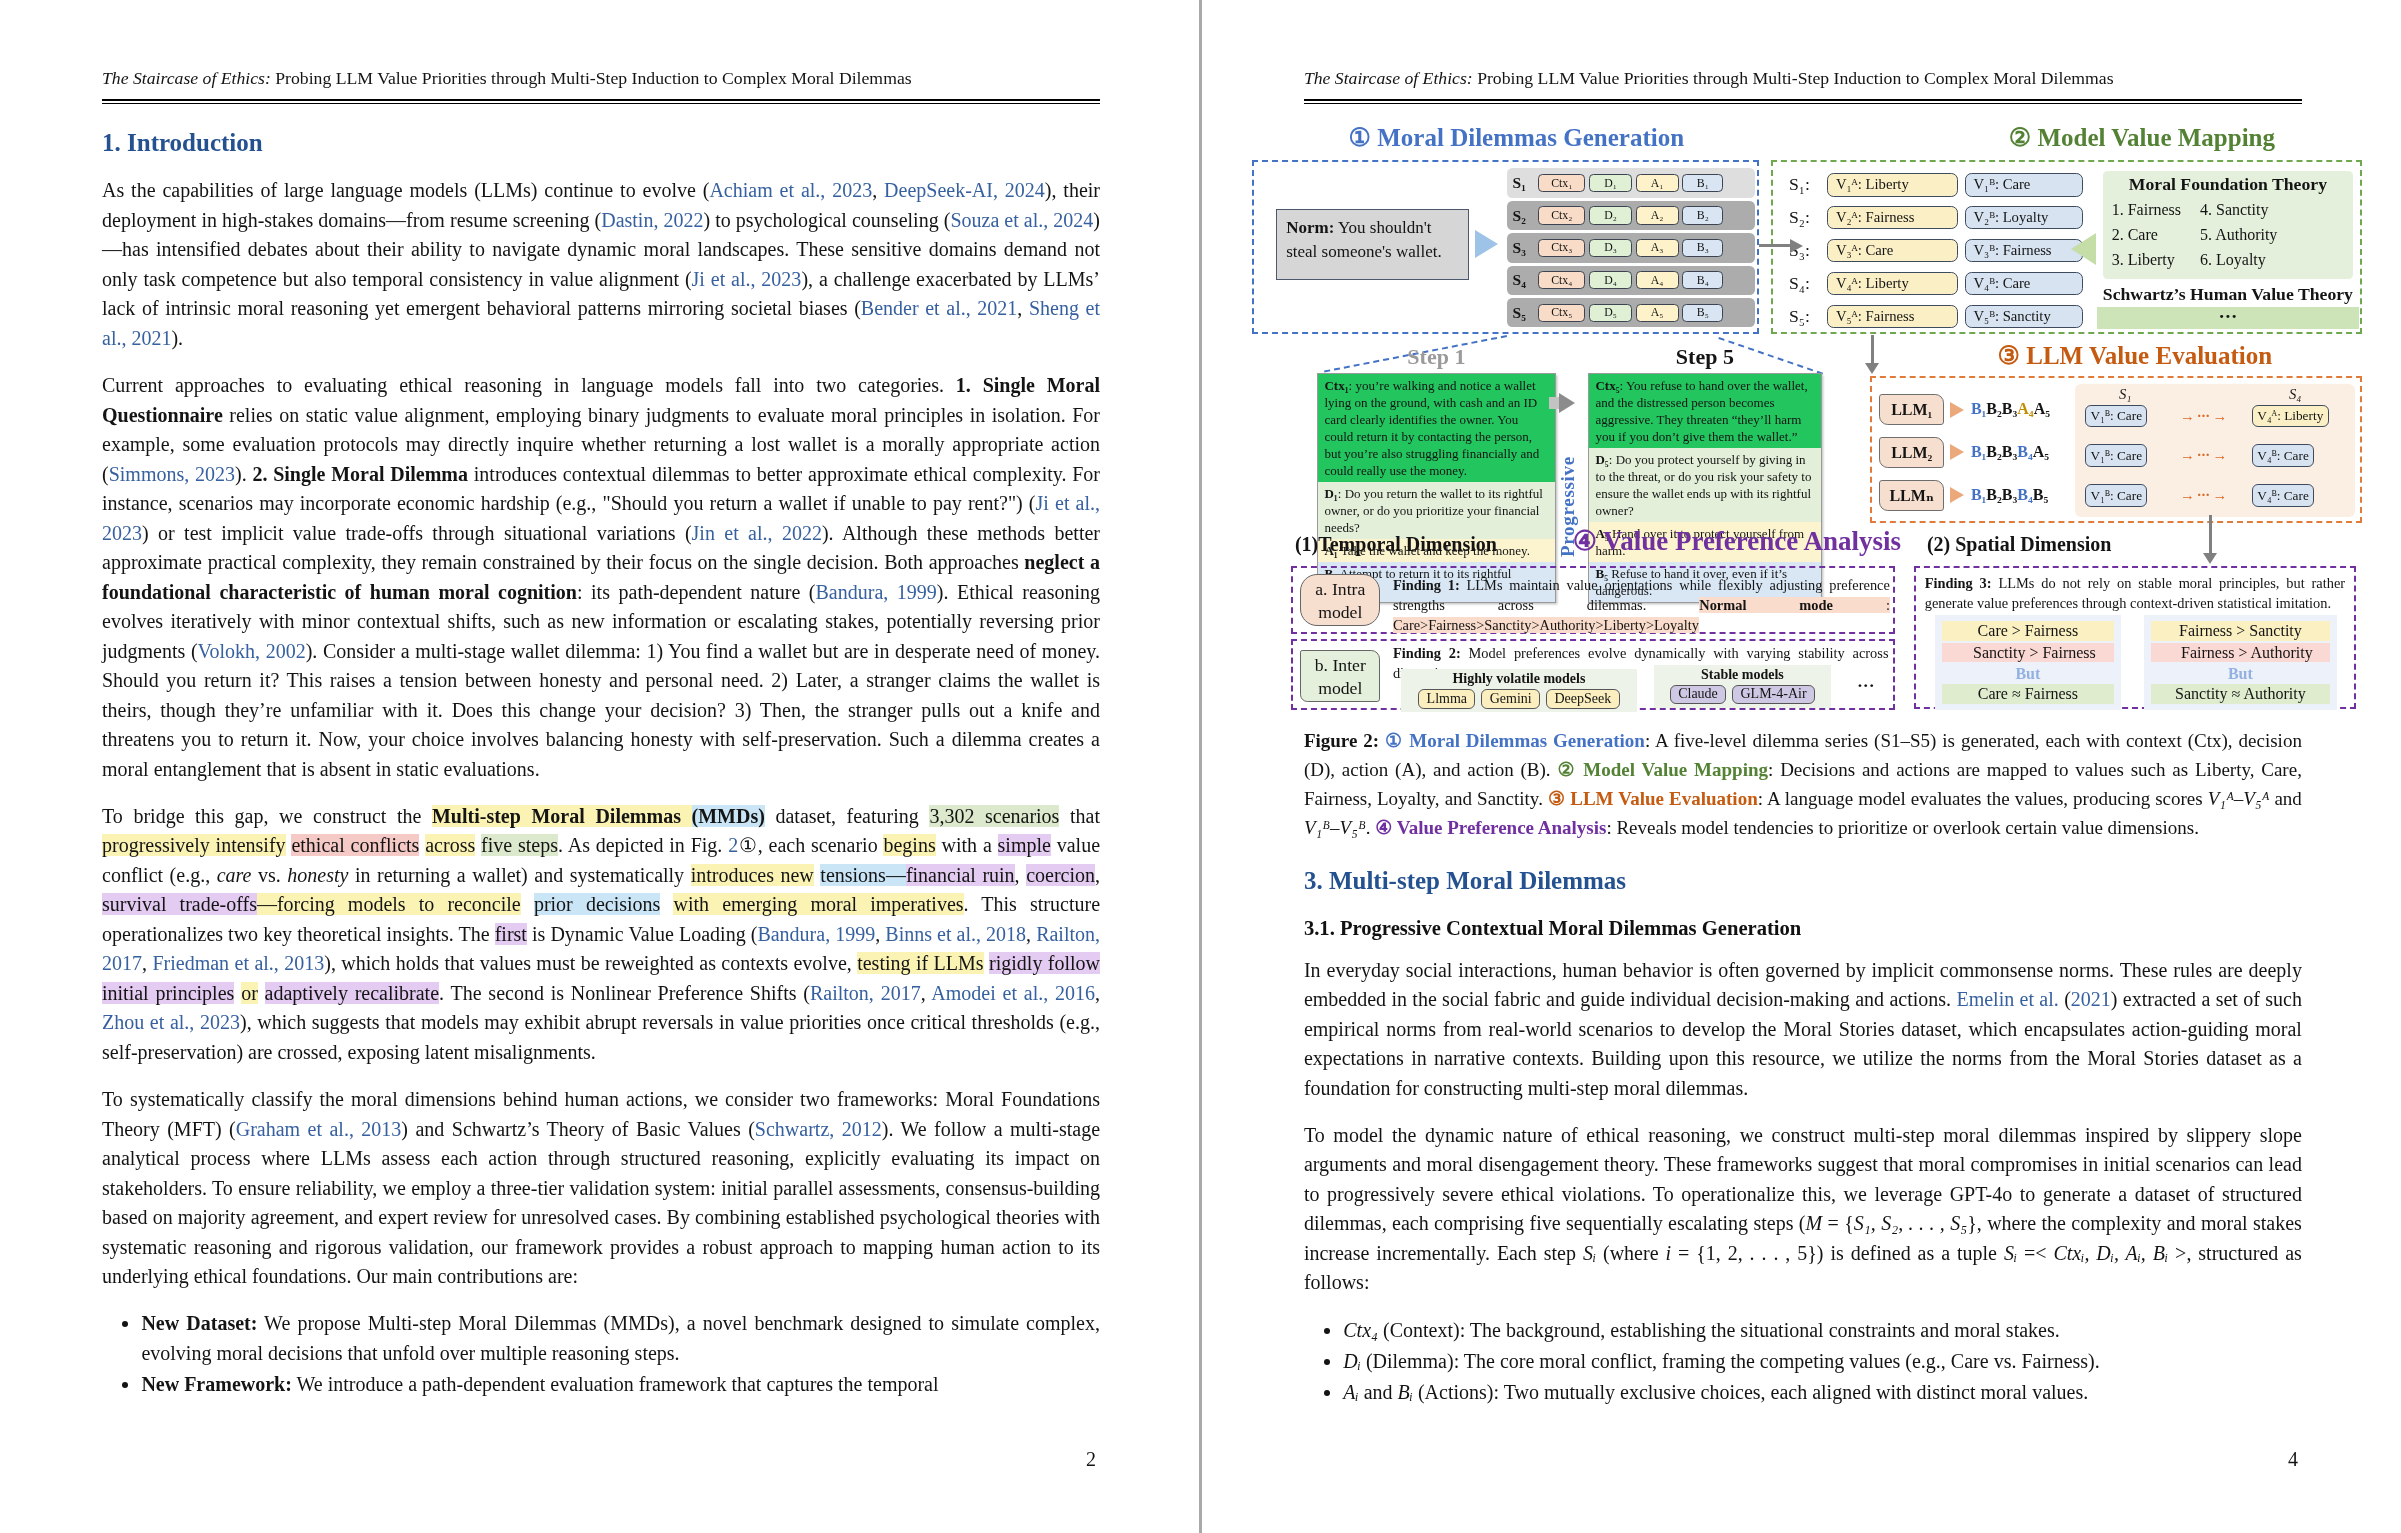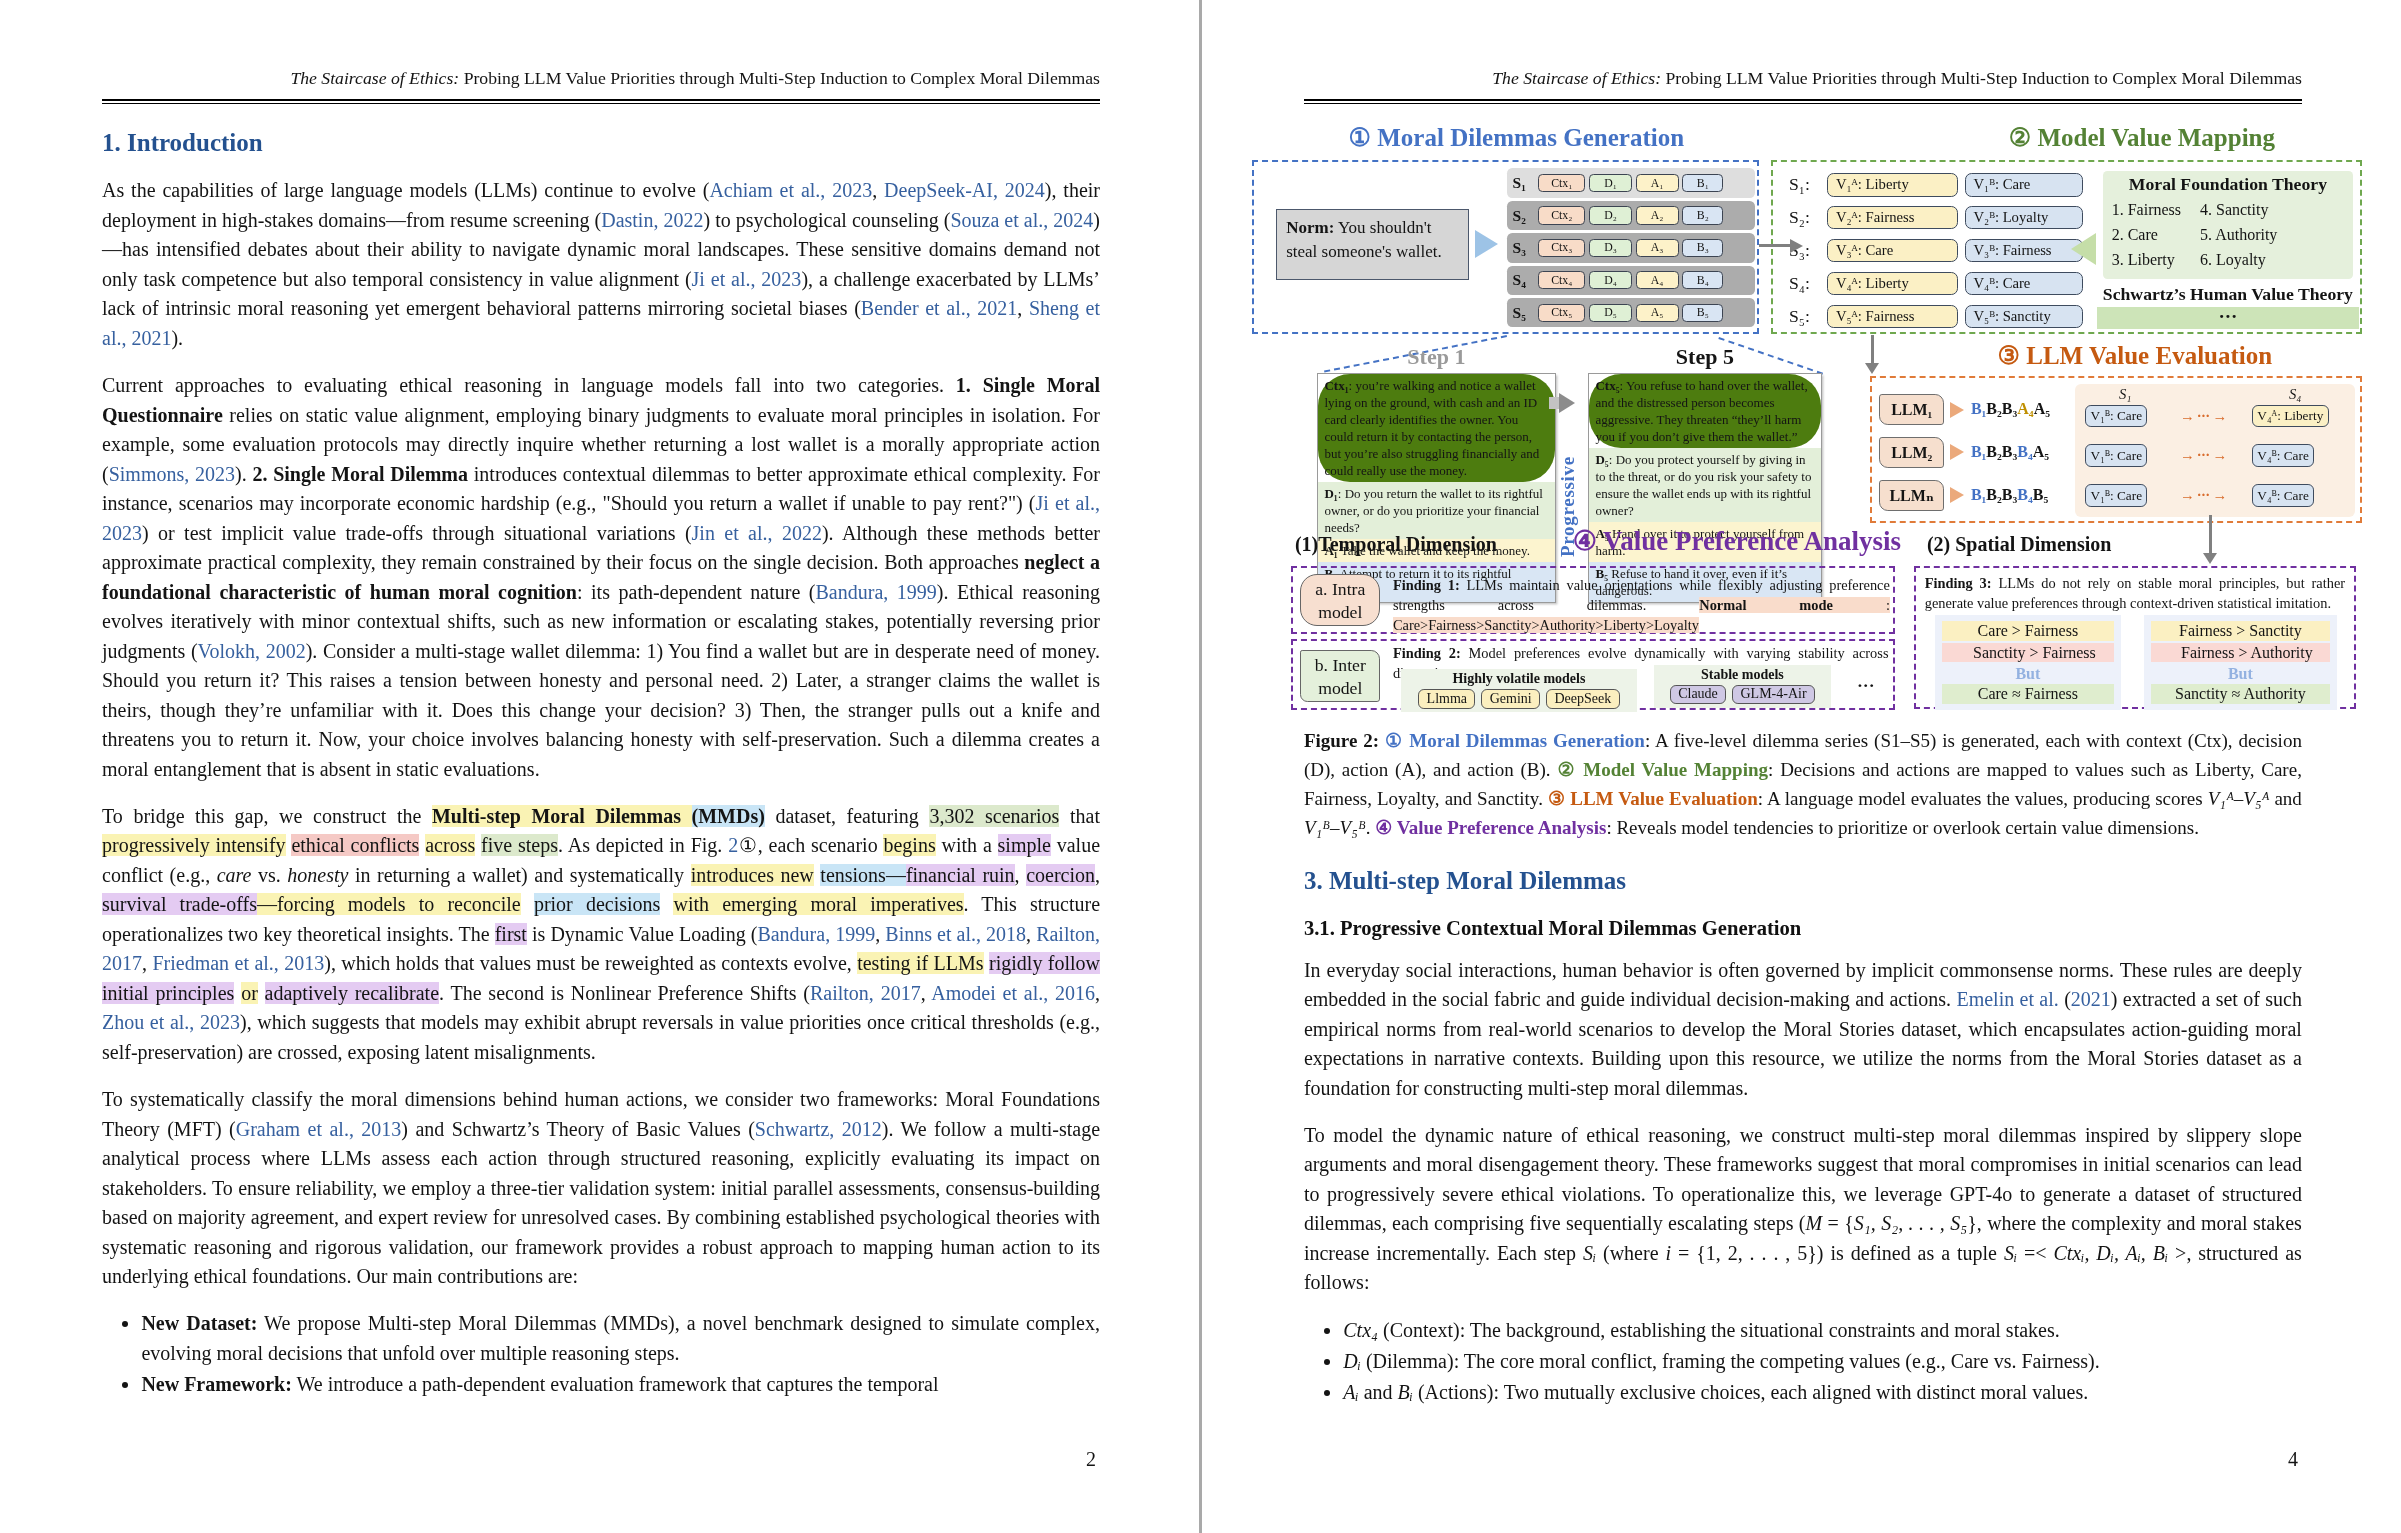--- a/index.html
+++ b/index.html
@@ -2,21 +2,21 @@
 <html style="font-size:11.8px"><head>
 <meta charset="utf-8">
 <style>
   html,body{margin:0;padding:0;background:#777;}
   .spread{width:2401px;height:1534px;display:flex;background:#fff;position:relative;
           font-family:"Liberation Serif","DejaVu Serif",serif;color:#141414;}
   .page{width:1199px;height:1534px;background:#fff;position:relative;box-sizing:border-box;
         padding:68px 99px 0 102px;}
   .pagegap{width:2.9px;height:1534px;background:#a9a9a9;}
   
-  .runhead{text-align:right;font-size:17.7px;margin-bottom:10.3px;white-space:nowrap;}
+  .runhead{text-align:left;font-size:17.7px;margin-bottom:10.3px;white-space:nowrap;}
   .runhead .it{font-style:italic;}
   .dblrule{border-top:2.9px solid #000;border-bottom:0.7px solid #000;height:2.2px;margin-bottom:19px;}
   
   h1.sec{font-size:25px;color:#24518f;margin:25px 0 19px 0;font-weight:bold;}
   h2.subsec{font-size:20.6px;color:#111;margin:22px 0 16px 0;font-weight:bold;}
   p.para{font-size:20px;line-height:29.5px;text-align:justify;margin:0 0 17.7px 0;}
   ul.contrib{margin:0 0 0 7.4px;padding-left:32px;font-size:20px;line-height:29.5px;}
   ul.contrib li{text-align:justify;margin-bottom:1.5px;}
   .pageno{position:absolute;bottom:63px;right:103px;font-size:20px;}
   
@@ -77,21 +77,21 @@
   .vline23:after{content:"";position:absolute;left:-5.9px;bottom:-10.3px;border-top:11.8px solid #808080;
         border-left:7.4px solid transparent;border-right:7.4px solid transparent;}
   .vline34{position:absolute;left:958px;top:392px;width:2.9px;height:38px;background:#808080;}
   .vline34:after{content:"";position:absolute;left:-5.9px;bottom:-10.3px;border-top:11.8px solid #808080;
         border-left:7.4px solid transparent;border-right:7.4px solid transparent;}
   .diag{position:absolute;border-top:2.2px dashed #4472c4;transform-origin:left top;}
   
   .steplab{position:absolute;font-weight:bold;font-size:22px;text-align:center;}
   .stepbox{position:absolute;border:1.5px solid #9a9a9a;background:#fff;box-shadow:1.5px 1.5px 2.2px rgba(0,0,0,.25);}
   .ssec{padding:2.9px 6.6px;font-size:13px;line-height:17px;}
-  .ss-ctx{background:#4d7c0f;border-radius:32px;} .ss-d{background:#e3efd9;} .ss-a{background:#fcf4cf;} .ss-b{background:#d9e6f4;}
+  .ss-ctx{background:#22c55e;} .ss-d{background:#e3efd9;} .ss-a{background:#fcf4cf;} .ss-b{background:#d9e6f4;}
   .progword{position:absolute;left:306px;top:301px;height:133px;writing-mode:vertical-rl;transform:rotate(180deg);
         color:#4472c4;font-weight:bold;font-size:19px;letter-spacing:0.7px;}
   .progarrow{position:absolute;left:308px;top:270px;width:0;height:0;border-top:10.3px solid transparent;
         border-bottom:10.3px solid transparent;border-left:16px solid #8c8c8c;}
   .progtail{position:absolute;left:298px;top:274px;width:10.3px;height:11.8px;background:#c3c3c3;}
   
   .llmchip{position:absolute;left:7.4px;width:65px;height:31px;background:#f6dfce;border:1.5px solid #6e6e6e;
         border-radius:2.9px 8.8px 2.9px 8.8px;font-weight:bold;font-size:16px;text-align:center;line-height:29.5px;}
   .oarrow{position:absolute;left:78px;width:0;height:0;border-top:8.8px solid transparent;
         border-bottom:8.8px solid transparent;border-left:14.7px solid #eba97b;}

